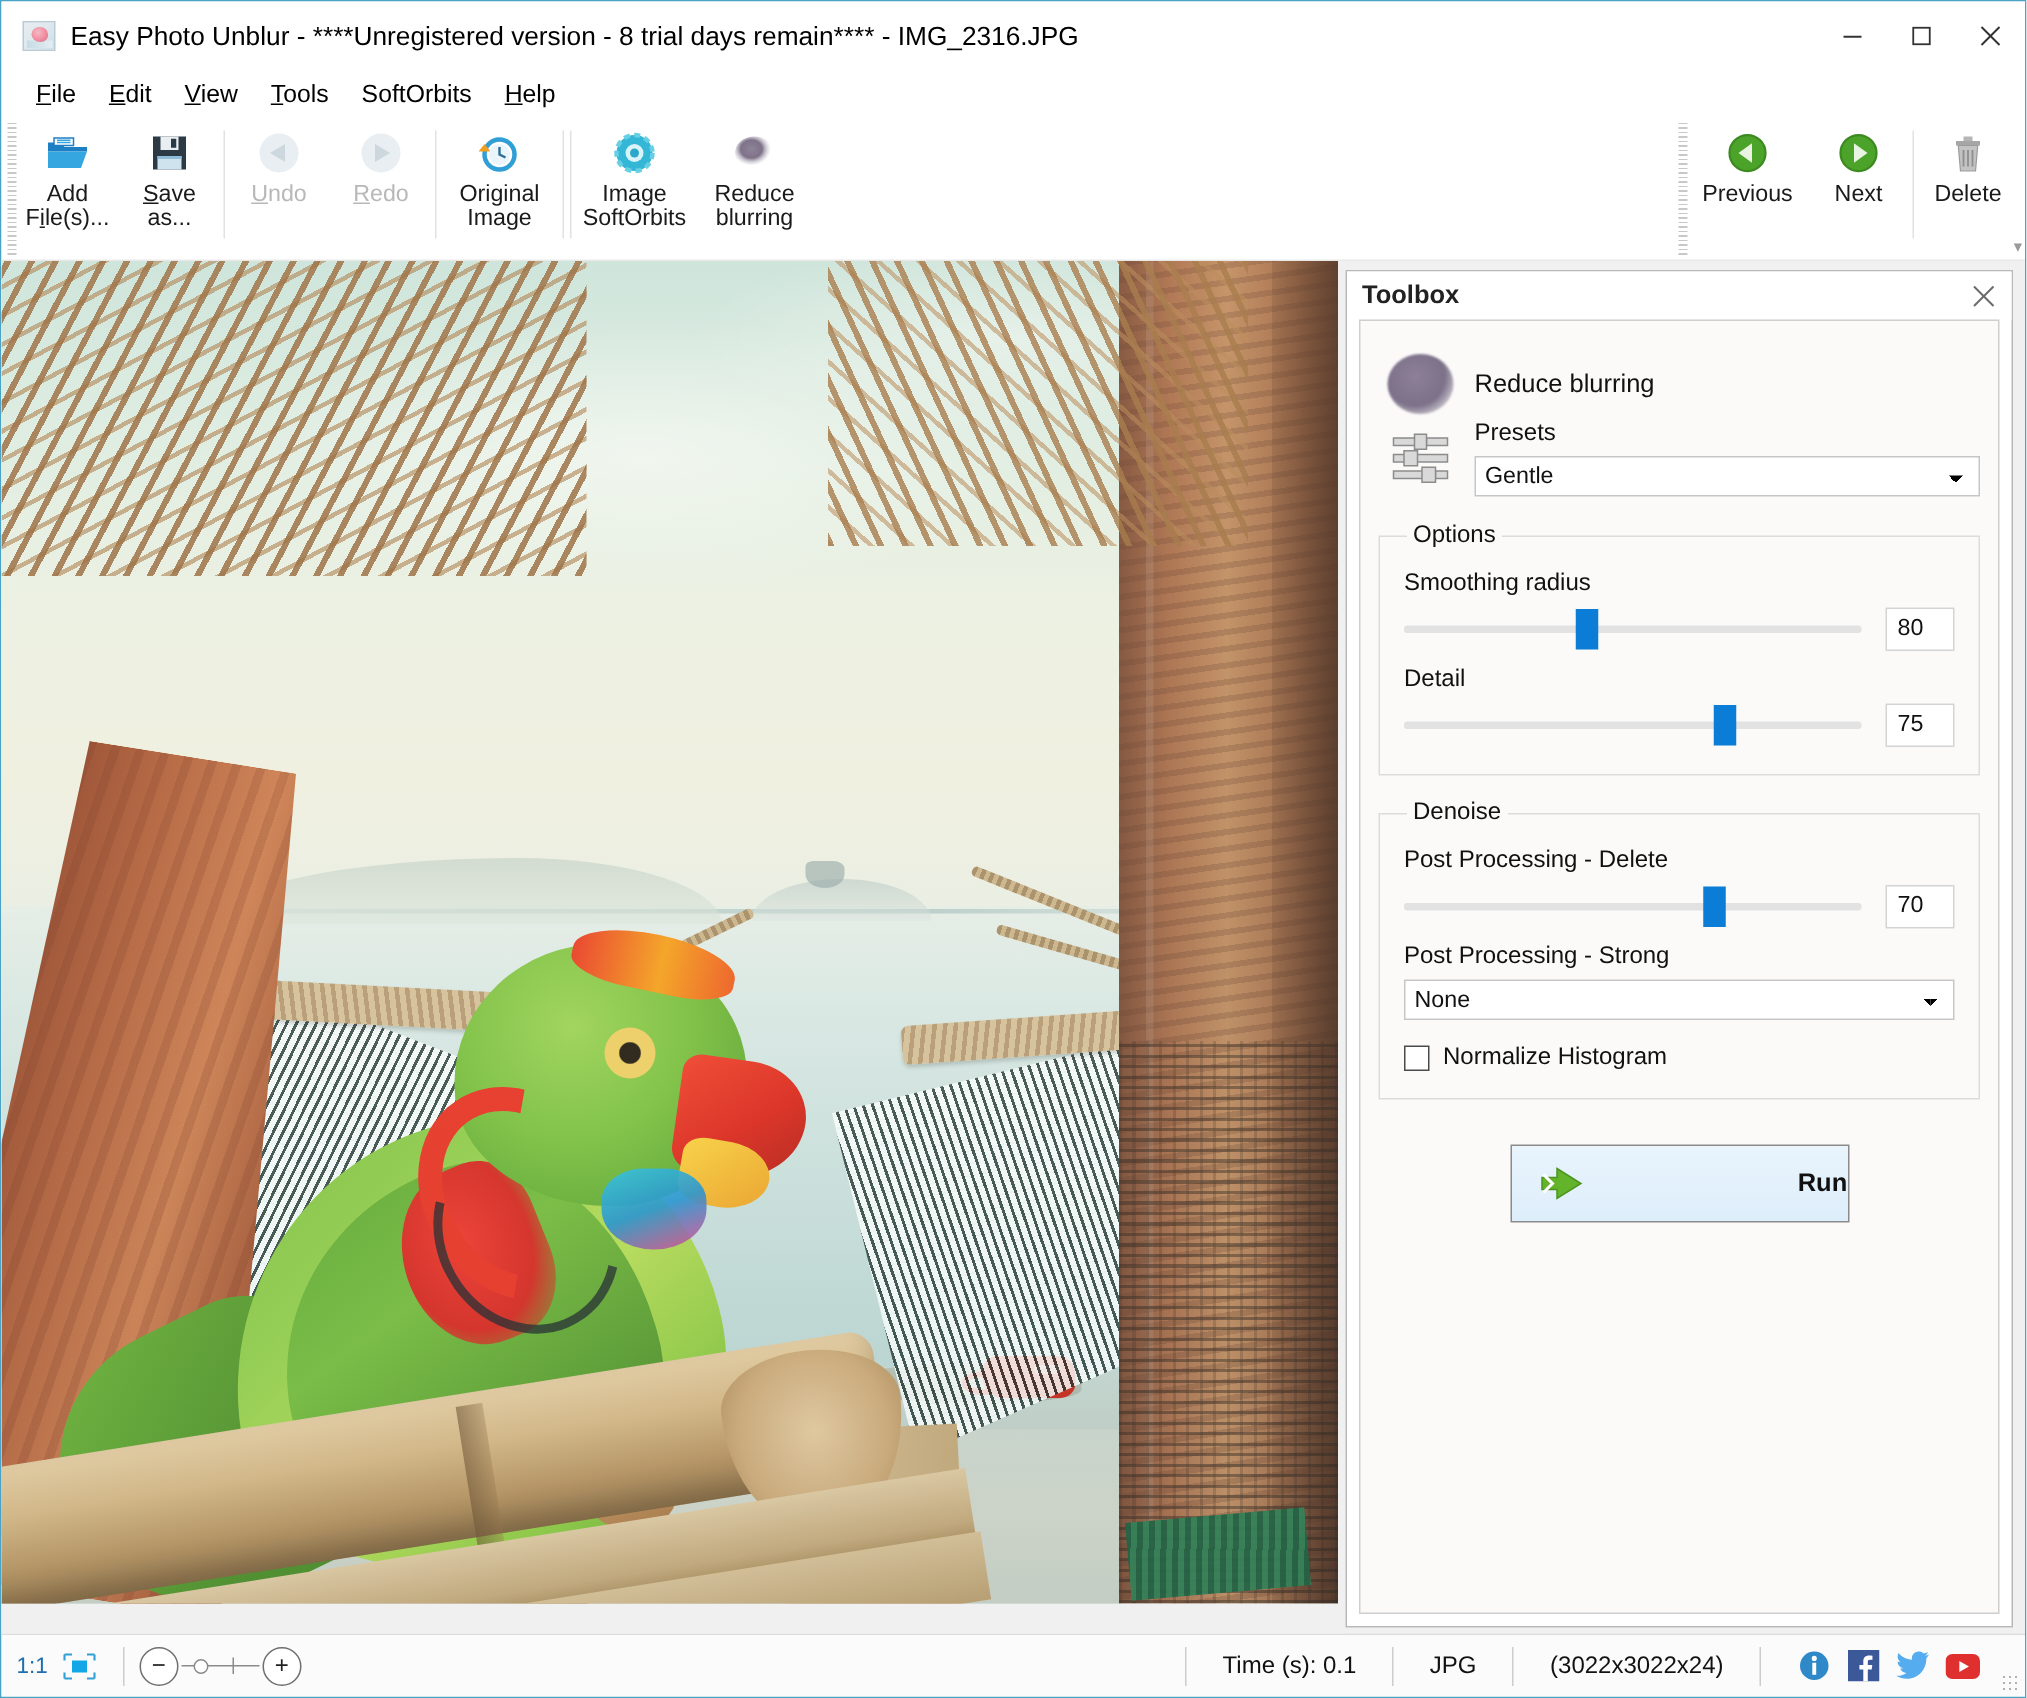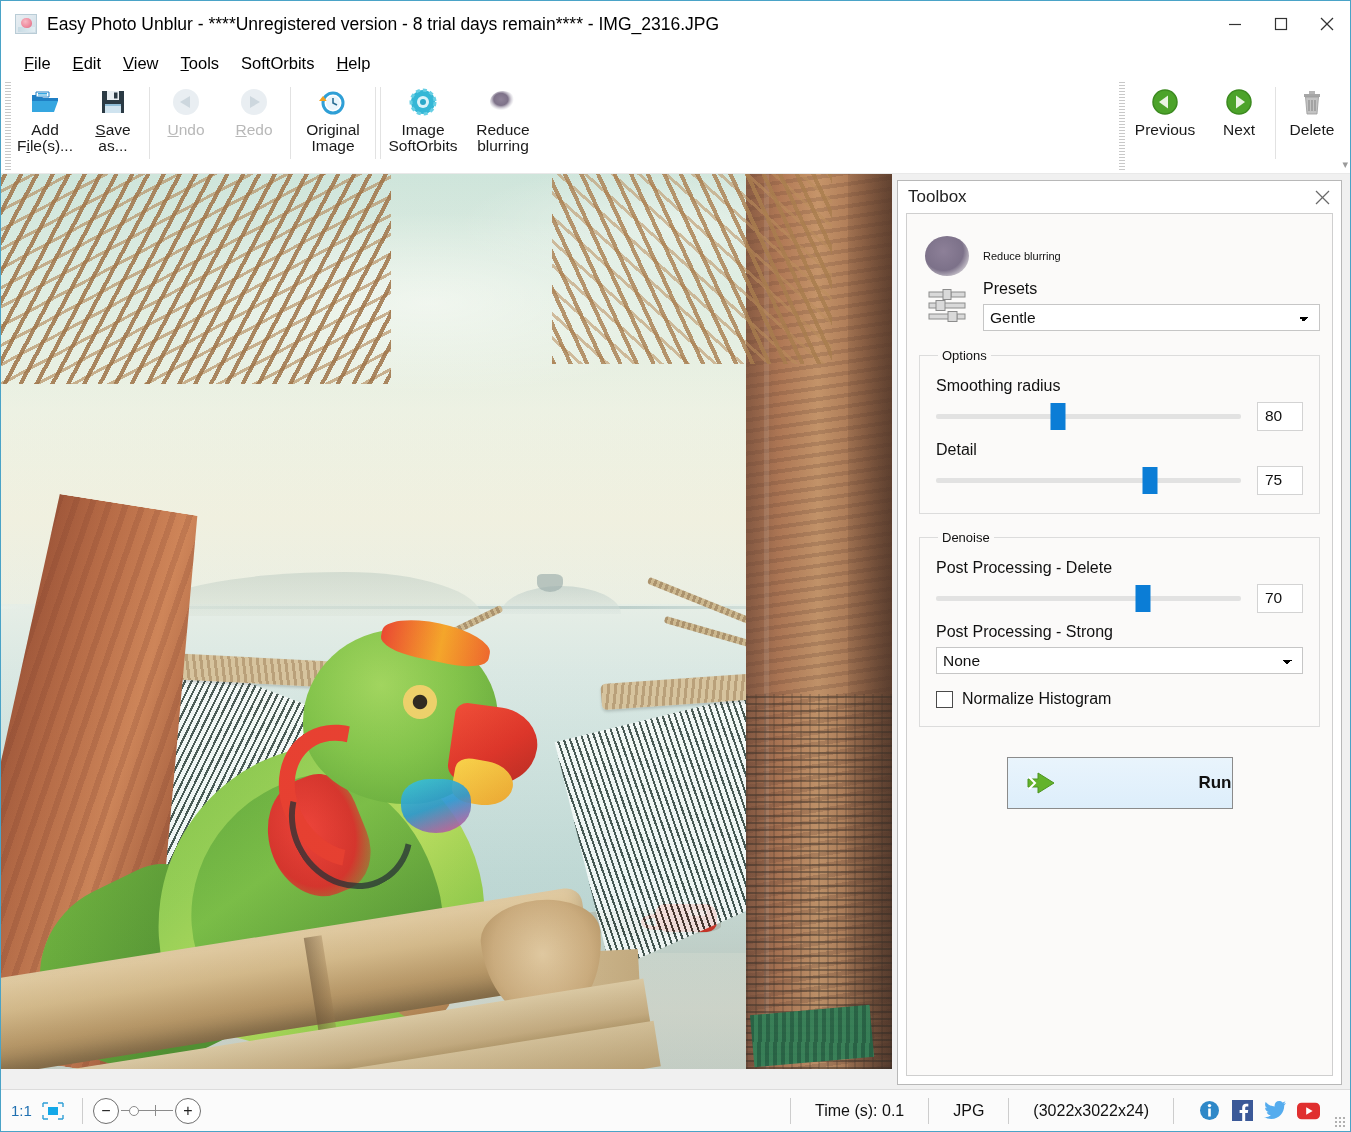--- a/index.html
+++ b/index.html
@@ -387,35 +387,35 @@
     background: #ffffff; border: 1px solid #b8b8b8;
     display: flex; flex-direction: column; min-width: 0;
     position: relative;
   }
   .tbx-header {
     height: 32px; flex: 0 0 32px;
     display: flex; align-items: center; justify-content: space-between;
     padding: 0 8px 0 10px;
     background: #ffffff;
   }
-  .tbx-title { font-size: 17px; color: #222; }
+  .tbx-title { font-size: 17px; color: #222; font-weight: bold; }
   .tbx-close { width: 22px; height: 22px; display:flex; align-items:center; justify-content:center; }
   .tbx-body {
     flex: 1 1 auto; margin: 0 8px 8px 8px; border: 1px solid #cfcfcf;
     background: #fbfaf9; padding: 14px 12px 12px 12px; overflow: hidden;
   }
 
   .tool-head { display: flex; align-items: center; gap: 14px; margin: 8px 0 4px 6px; }
   .blur-circle {
     width: 44px; height: 40px; border-radius: 50%;
     background: radial-gradient(ellipse at 42% 38%, #8d8098 0%, #7c7189 55%, rgba(150,143,158,.35) 82%, rgba(160,155,168,0) 100%);
     filter: blur(.6px);
     flex: 0 0 44px;
   }
-  .tool-name { font-size: 11px; color: #111; }
+  .tool-name { font-size: 17px; color: #111; }
 
   .preset-row { display: flex; align-items: flex-start; gap: 14px; margin: 4px 0 0 6px; }
   .faders { width: 44px; height: 52px; flex: 0 0 44px; display:flex; align-items:center; justify-content:center;}
   .preset-col { flex: 1 1 auto; min-width: 0; }
   .field-label { font-size: 16px; color: #111; margin-bottom: 6px; }
 
   select.combo, .combo {
     width: 100%; height: 27px;
     font-family: "Liberation Sans", sans-serif; font-size: 15.5px; color: #111;
     background: #ffffff; border: 1px solid #c6c6c6; border-radius: 0;
@@ -424,21 +424,21 @@
     background-image: linear-gradient(45deg, transparent 50%, #000 50%), linear-gradient(135deg, #000 50%, transparent 50%);
     background-position: calc(100% - 15px) 12px, calc(100% - 10px) 12px;
     background-size: 5px 5px, 5px 5px;
     background-repeat: no-repeat;
   }
 
   fieldset.group {
     border: 1px solid #dcdcdc; margin: 16px 0 0 0; padding: 4px 16px 18px 16px;
     background: transparent;
   }
-  fieldset.group legend { font-size: 13px; color: #111; padding: 0 4px; margin-left: 2px; }
+  fieldset.group legend { font-size: 16px; color: #111; padding: 0 4px; margin-left: 2px; }
 
   .slider-block { margin-top: 10px; }
   .slider-label { font-size: 16px; color: #111; margin-bottom: 6px; }
   .slider-row { display: flex; align-items: center; gap: 16px; }
   .track-wrap { flex: 1 1 auto; position: relative; height: 30px; }
   .track {
     position: absolute; left: 0; right: 0; top: 13px; height: 5px;
     background: #e2e2e2; border-radius: 2px;
   }
   .thumb {

